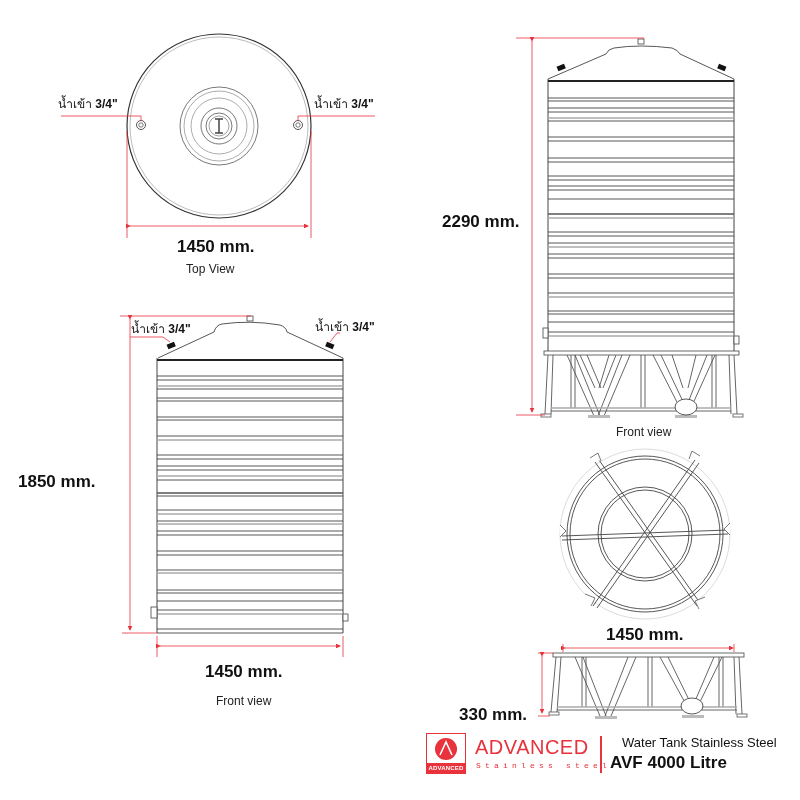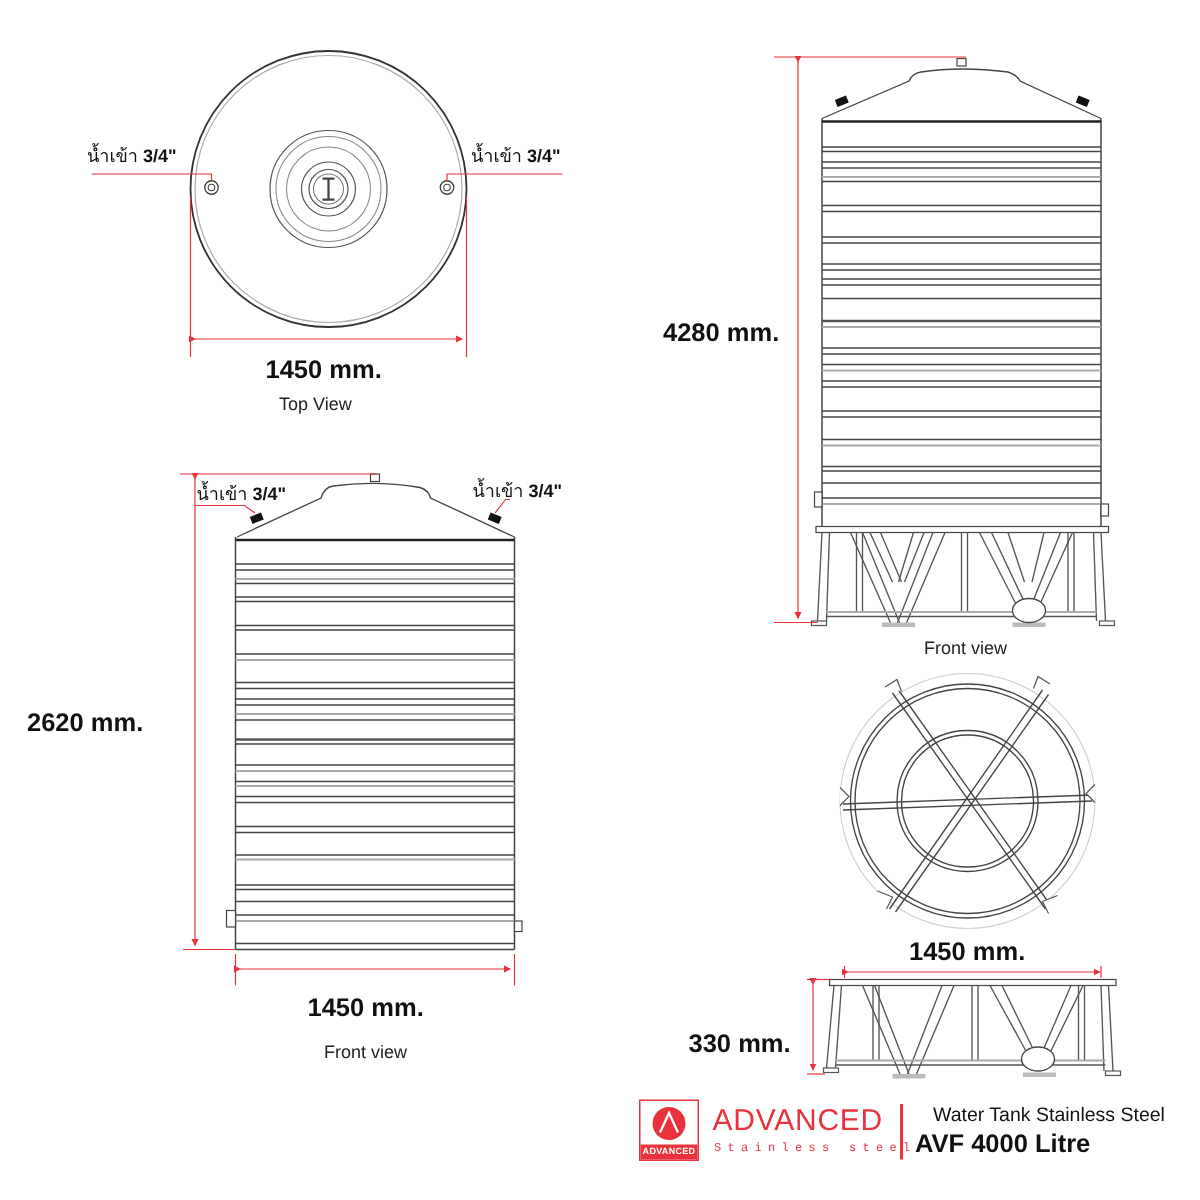--- a/index.html
+++ b/index.html
@@ -251,29 +251,29 @@
 <div class="lbl cap" style="left:186px;top:262px;">Top View</div>
 
 <div class="lbl inlet" style="left:131px;top:319px;">
   <span>น้ำเข้า</span>
   <b>3/4"</b>
 </div>
 <div class="lbl inlet" style="left:315px;top:317px;">
   <span>น้ำเข้า</span>
   <b>3/4"</b>
 </div>
-<div class="lbl dim" style="left:18px;top:472px;">2620 mm.</div>
+<div class="lbl dim" style="left:18px;top:472px;">1850 mm.</div>
 <div class="lbl dim" style="left:205px;top:662px;">1450 mm.</div>
 <div class="lbl cap" style="left:216px;top:694px;">Front view</div>
 
-<div class="lbl dim" style="left:442px;top:212px;">4280 mm.</div>
+<div class="lbl dim" style="left:442px;top:212px;">2290 mm.</div>
 <div class="lbl cap" style="left:616px;top:425px;">Front view</div>
 
 <div class="lbl dim" style="left:606px;top:625px;">1450 mm.</div>
-<div class="lbl dim" style="left:459px;top:686px;text-align:center;">330 mm.</div>
+<div class="lbl dim" style="left:459px;top:705px;text-align:center;">330 mm.</div>
 
 <div class="brand">
   <div class="brand-logo">
     <svg class="top" viewBox="0 0 38 29">
       <circle cx="19" cy="15" r="11" fill="#e8323c"></circle>
       <path d="M13,21 L19,8 L25,21" stroke="#fff" stroke-width="1.6" fill="none"></path>
     </svg>
     <div class="bot">ADVANCED</div>
   </div>
   <div class="brand-name">ADVANCED</div>

